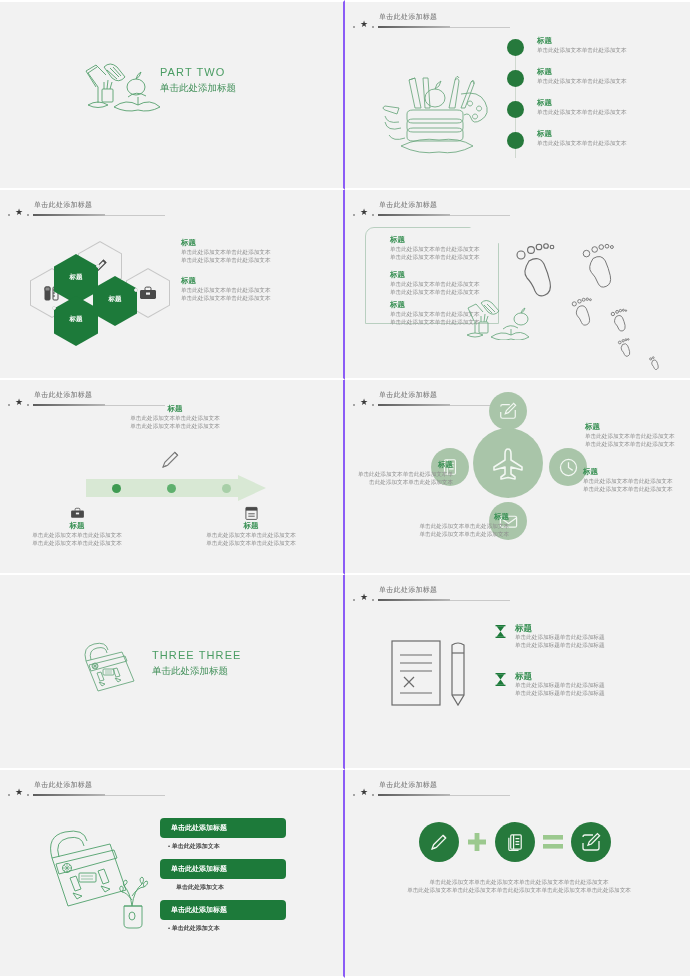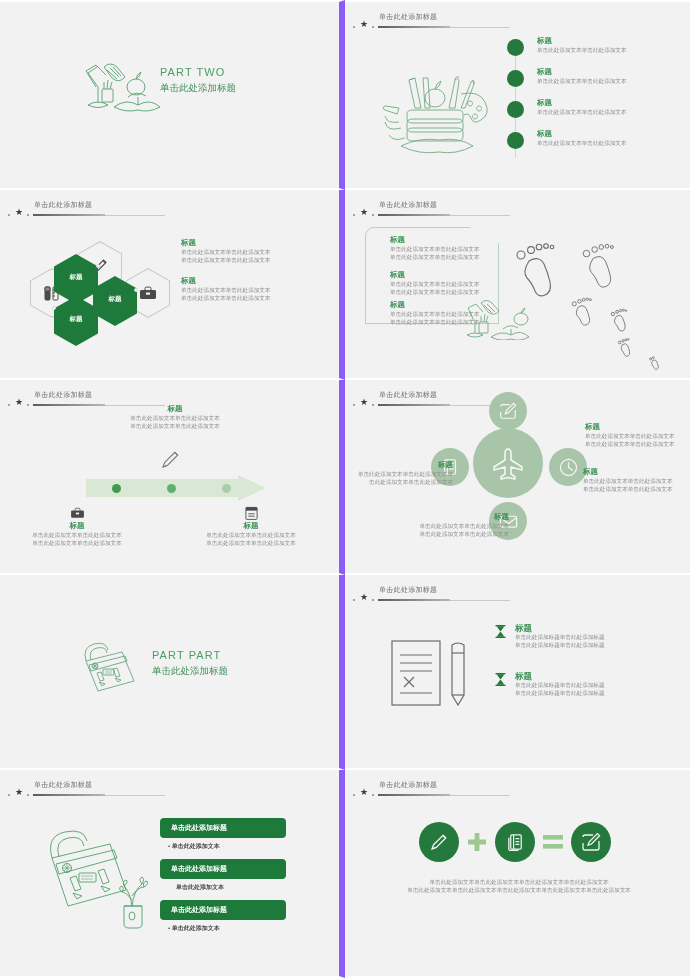--- a/index.html
+++ b/index.html
@@ -13,21 +13,21 @@
     width:690px; height:978px;
     display:grid;
     grid-template-columns:345px 345px;
     grid-template-rows:190px 190px 195px 195px 208px;
     background:#ffffff;
   }
   .slide {
     position:relative;
     background:#f2f2f2;
     overflow:hidden;
-    border-right:6px solid #8b5cf6;
+    border-right:2px solid #8b5cf6;
     border-bottom:2px solid #ffffff;
   }
   .slide.col2 { border-right:none; }
   .slide.row1 { border-top:2px solid #ffffff; }
 
   
   .hdr { position:absolute; left:8px; top:10px; width:260px; height:24px; }
   .hdr .dot-sm { position:absolute; left:0; top:14px; width:2px; height:2px; border-radius:50%; background:#8a8a8a; }
   .hdr .star { position:absolute; left:7px; top:8px; font-size:9px; color:#3a3a3a; line-height:9px; }
   .hdr .dot-sm2 { position:absolute; left:19px; top:14px; width:2px; height:2px; border-radius:50%; background:#8a8a8a; }
@@ -504,21 +504,21 @@
         <path d="M38 32 l4 -1 l3 8 l-4 1z"></path>
         <circle cx="20" cy="29" r="3"></circle>
         <path d="M20 26 v6 M17 29 h6 M18 27 l4 4 M22 27 l-4 4" stroke-width="0.7"></path>
         <rect x="28" y="32" width="11" height="6" rx="1"></rect>
         <path d="M30 34 h7 M30 36 h7" stroke-width="0.6"></path>
         <path d="M24 45 l3 4 l3 -2z"></path>
         <path d="M40 41 l3 4 l3 -2z"></path>
       </svg>
     </div>
     <div class="s7-txt">
-      <div class="s1-part">PART  PART</div>
+      <div class="s1-part">THREE  THREE</div>
       <div class="s1-sub">单击此处添加标题</div>
     </div>
   </div>
 
   <div class="slide col2">
     <div class="hdr">
       <span class="dot-sm"></span>
       <span class="star">★</span>
       <span class="dot-sm2"></span>
       <span class="bar"></span>

